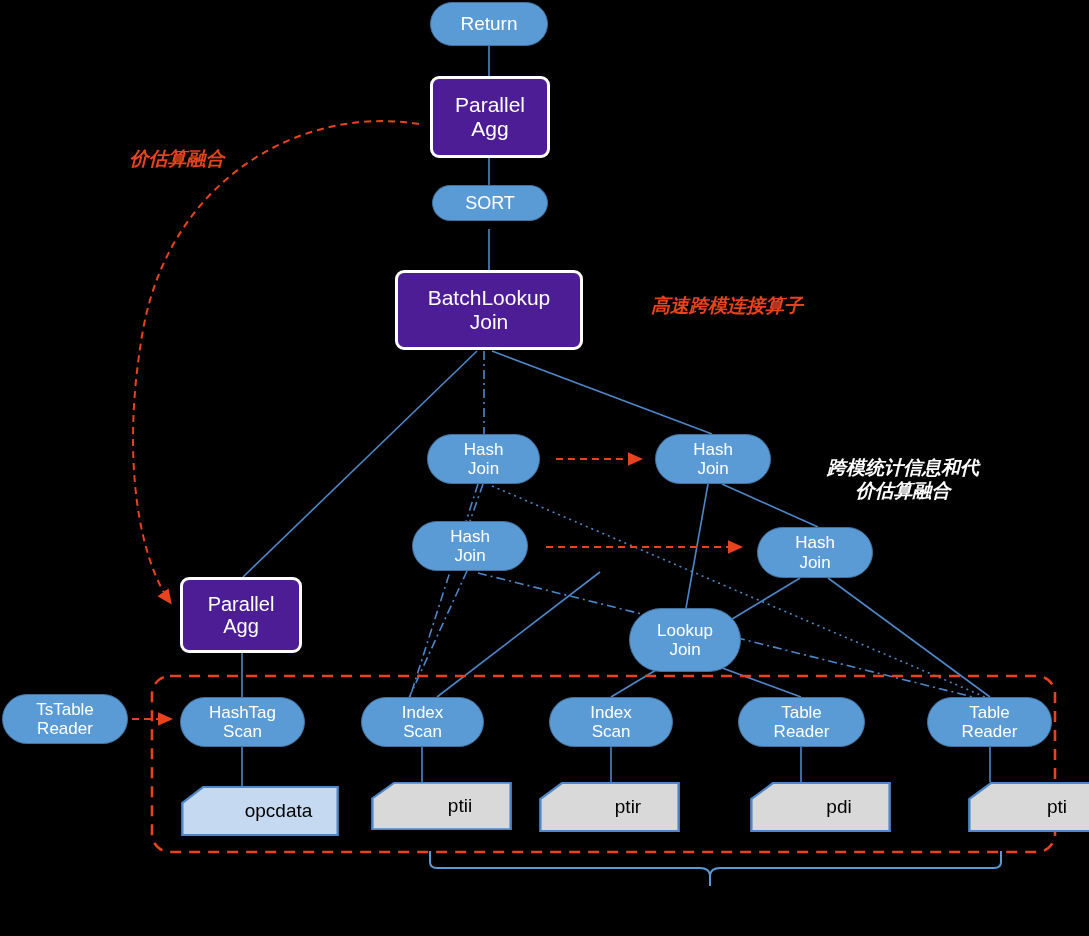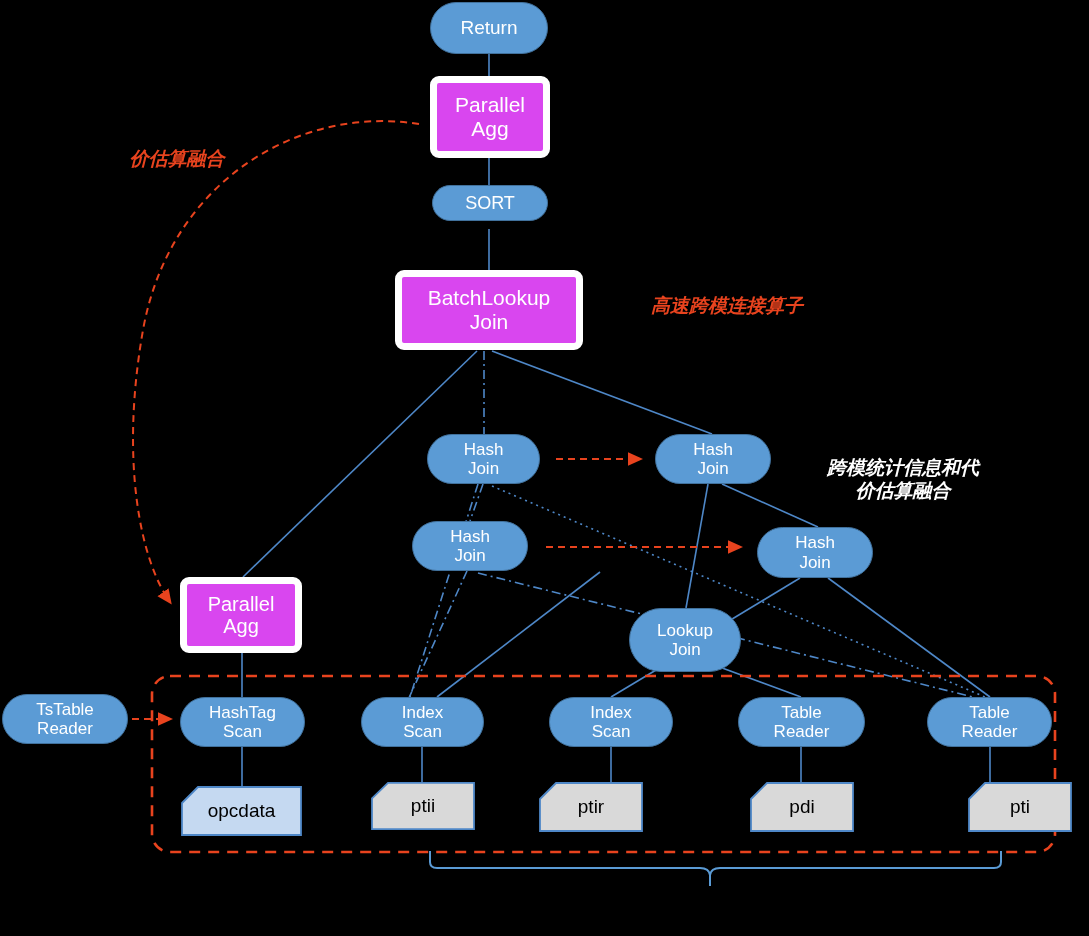--- a/index.html
+++ b/index.html
@@ -22,30 +22,31 @@
     line-height:1.12;
     white-space:pre-line;
     user-select:none;
   }
   .rounded{
     background:#5B9BD5;
     border:1px solid #41719C;
     border-radius:999px;
   }
   .rect{
-    background:#d946ef;
-    border:7px solid #ffffff;
+    background:#4c1d95;
+    border:3px solid #ffffff;
     border-radius:9px;
   }
   .doc{
     position:absolute;
     z-index:3;
     display:flex;align-items:center;justify-content:center;
     color:#000;
     user-select:none;
+    padding-left:37px;
   }
   .doc .docshape{position:absolute;left:0;top:0;width:100%;height:100%;z-index:-1;}
   .redlabel{
     position:absolute;
     color:#E8431E;
     font-weight:bold;
     font-style:italic;
     z-index:4;
     text-align:center;
     line-height:1.2;
@@ -114,21 +115,21 @@
 
     <g stroke="#E8431E" stroke-width="2" fill="none" stroke-dasharray="7 5" marker-end="url(#redArrow)">
       <path d="M419,124 C300,105 170,180 143,330 C120,460 140,560 170,602"></path>
       <line x1="556" y1="459" x2="640" y2="459"></line>
       <line x1="546" y1="547" x2="740" y2="547"></line>
       <line x1="132" y1="719" x2="170" y2="719"></line>
     </g>
   </svg>
 
   <div id="nodes">
-      <div class="node rounded" style="left: 430px; top: 2px; width: 118px; height: 52px; font-size: 19px;">Return</div>
+      <div class="node rounded" style="left: 430px; top: 2px; width: 118px; height: 44px; font-size: 19px;">Return</div>
       <div class="node rect" style="left: 430px; top: 76px; width: 120px; height: 82px; font-size: 21px;">Parallel
 Agg</div>
       <div class="node rounded" style="left: 432px; top: 185px; width: 116px; height: 36px; font-size: 18px;">SORT</div>
       <div class="node rect" style="left: 395px; top: 270px; width: 188px; height: 80px; font-size: 21px;">BatchLookup
 Join</div>
       <div class="node rounded" style="left: 427px; top: 434px; width: 113px; height: 50px; font-size: 17px;">Hash
 Join</div>
       <div class="node rounded" style="left: 655px; top: 434px; width: 116px; height: 50px; font-size: 17px;">Hash
 Join</div>
       <div class="node rounded" style="left: 412px; top: 521px; width: 116px; height: 50px; font-size: 17px;">Hash

